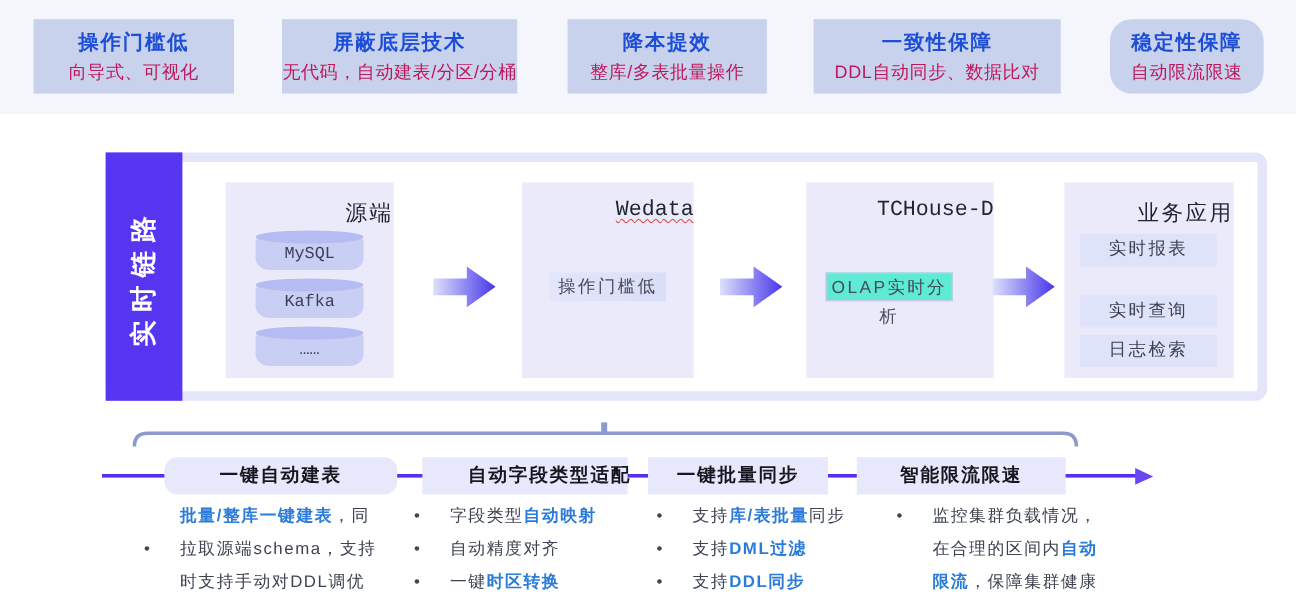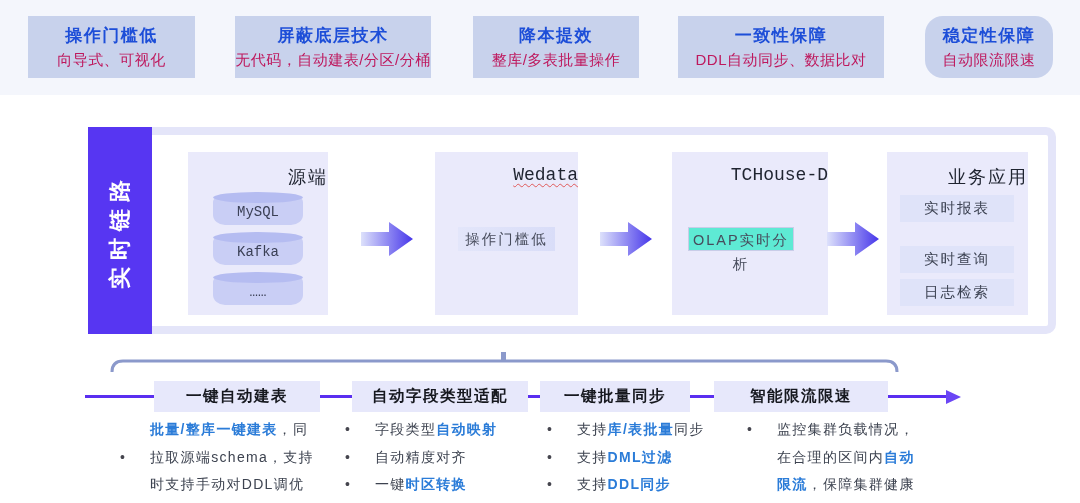--- a/index.html
+++ b/index.html
@@ -147,22 +147,22 @@
   </div>
 
   <svg class="brace" viewBox="0 0 810 32">
     <path d="M12 28 Q12 17 23 17 L786 17 Q797 17 797 28" stroke="#8b99cb" stroke-width="3" fill="none"></path>
     <rect x="401" y="8" width="5" height="9" fill="#8b99cb"></rect>
   </svg>
 
   <div class="flow-line"></div>
   <div class="flow-head"></div>
 
-  <div class="fbox" style="left:154px;width:166px;">一键自动建表</div>
-  <div class="fbox" style="left:352px;width:176px;">自动字段类型适配</div>
+  <div class="fbox" style="left:137px;width:194px;border-radius:11px;">一键自动建表</div>
+  <div class="fbox" style="left:352px;width:130px;padding-left:41px;">自动字段类型适配</div>
   <div class="fbox" style="left:540px;width:150px;">一键批量同步</div>
   <div class="fbox" style="left:714px;width:174px;">智能限流限速</div>
 
   <div class="bcol" style="left:118px;">
     <div class="bline"><span class="hl">批量/整库一键建表</span><span>，同</span></div>
     <div class="bline dot"><span>拉取源端schema，支持</span></div>
     <div class="bline"><span>时支持手动对DDL调优</span></div>
   </div>
   <div class="bcol" style="left:545px;">
     <div class="bline dot"><span>支持</span><span class="hl">库/表批量</span><span>同步</span></div>

